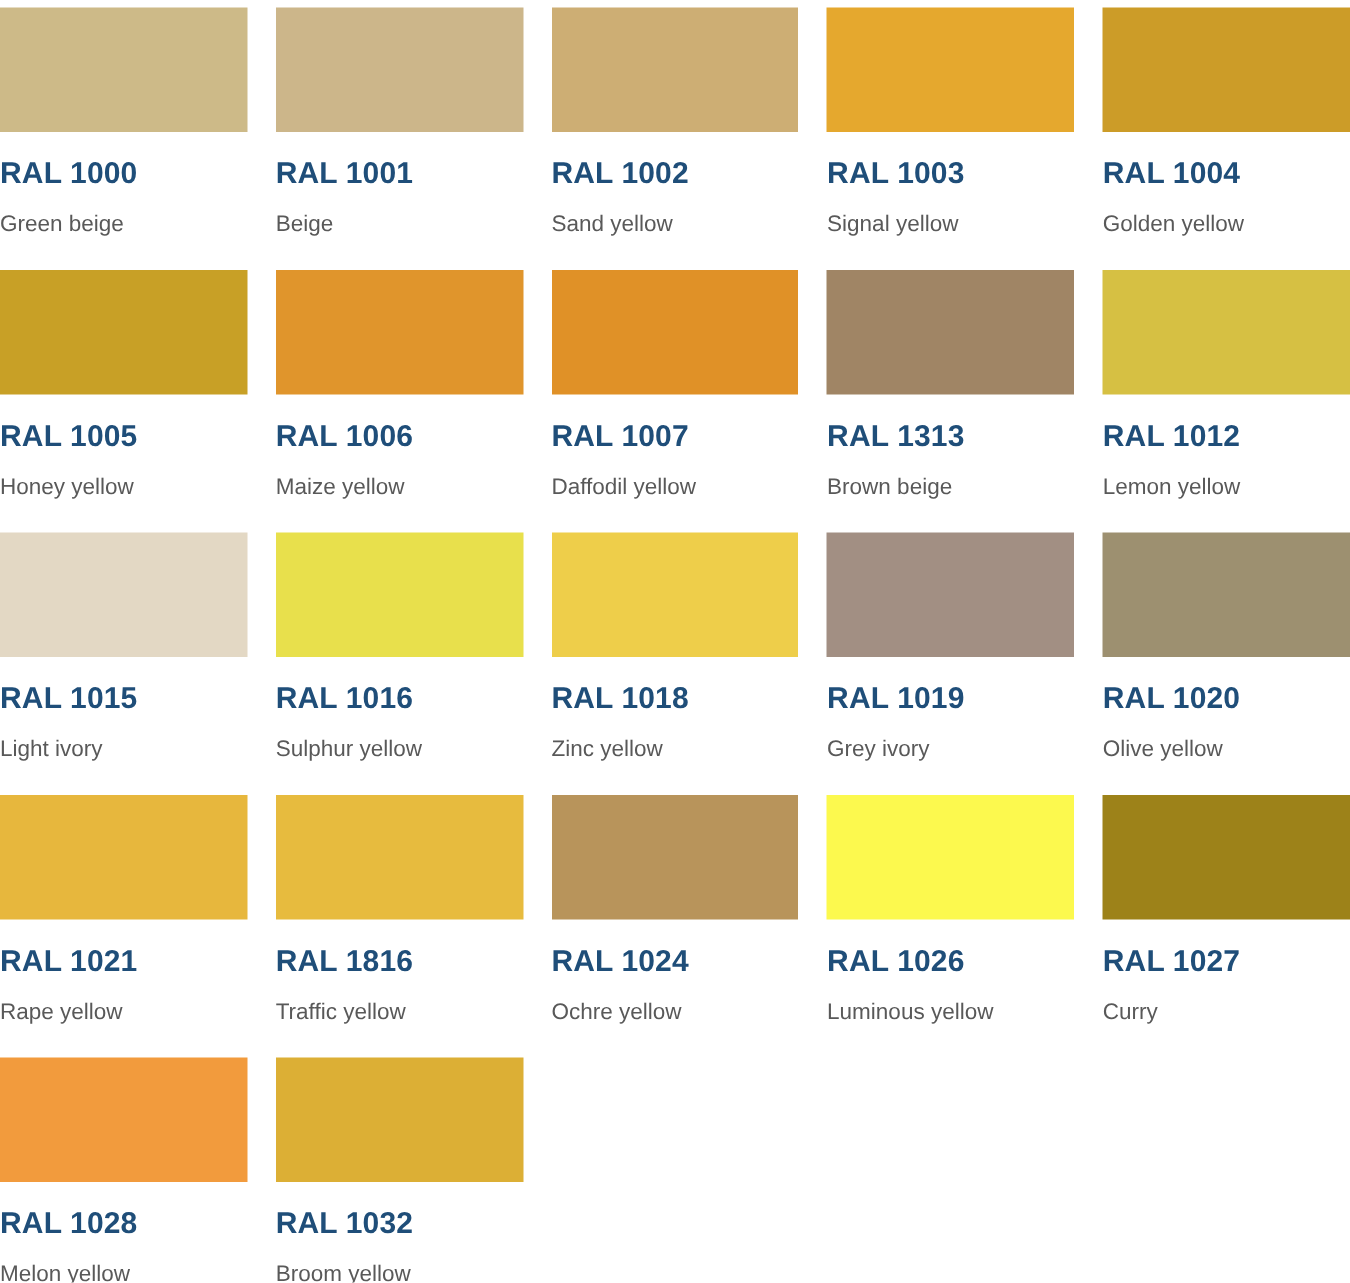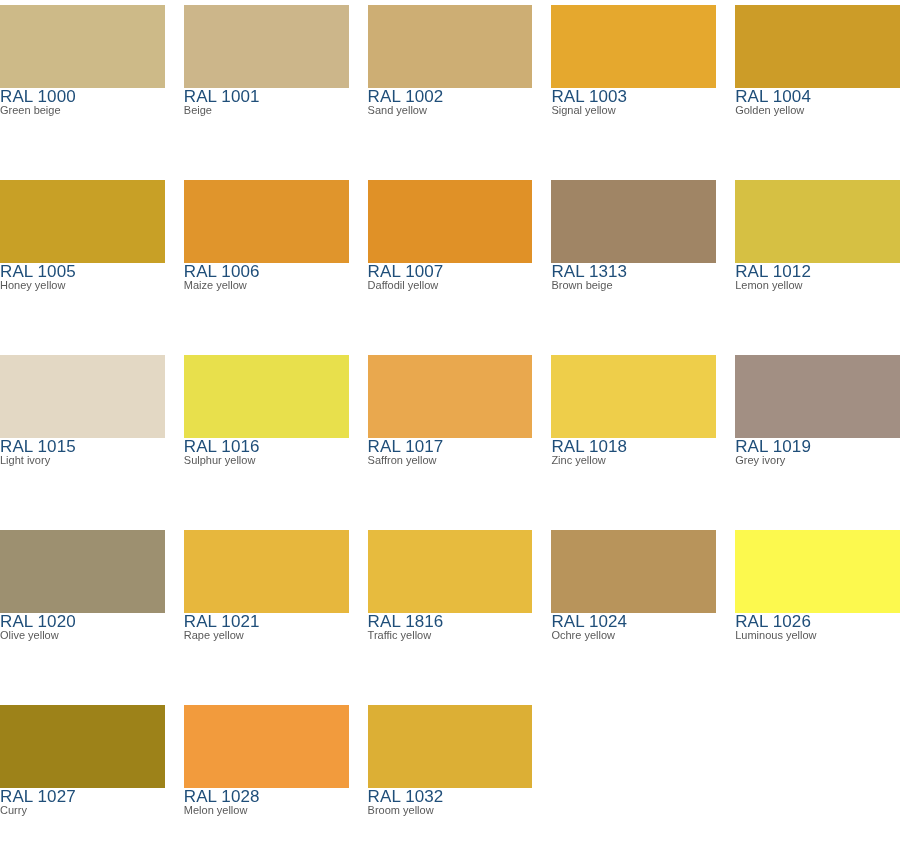--- a/index.html
+++ b/index.html
@@ -30,31 +30,33 @@
     align-items: stretch;
     padding-top: 5px;
   }
   .swatch {
     width: 100%;
     height: 83px;
     display: block;
   }
   .ral-code {
     color: #1f4e79;
-    font-size: 17px;
-    font-weight: 400;
+    font-size: 20px;
+    font-weight: 700;
     line-height: 1;
+    margin-top: 18px;
     letter-spacing: 0.1px;
     white-space: nowrap;
   }
   .ral-name {
     color: #595959;
-    font-size: 11px;
+    font-size: 15px;
     font-weight: 400;
     line-height: 1;
+    margin-top: 16px;
     white-space: nowrap;
   }
 </style>
 </head>
 <body>
 
 <div id="chart-grid">
     <div class="color-card">
       <div class="swatch" style="background: rgb(205, 186, 136);"></div>
       <div class="ral-code">RAL 1000</div>
@@ -109,25 +111,20 @@
       <div class="swatch" style="background: rgb(227, 216, 196);"></div>
       <div class="ral-code">RAL 1015</div>
       <div class="ral-name">Light ivory</div>
     </div>
     <div class="color-card">
       <div class="swatch" style="background: rgb(232, 224, 76);"></div>
       <div class="ral-code">RAL 1016</div>
       <div class="ral-name">Sulphur yellow</div>
     </div>
     <div class="color-card">
-      <div class="swatch" style="background: rgb(233, 168, 78);"></div>
-      <div class="ral-code">RAL 1017</div>
-      <div class="ral-name">Saffron yellow</div>
-    </div>
-    <div class="color-card">
       <div class="swatch" style="background: rgb(238, 206, 74);"></div>
       <div class="ral-code">RAL 1018</div>
       <div class="ral-name">Zinc yellow</div>
     </div>
     <div class="color-card">
       <div class="swatch" style="background: rgb(162, 143, 131);"></div>
       <div class="ral-code">RAL 1019</div>
       <div class="ral-name">Grey ivory</div>
     </div>
     <div class="color-card">

